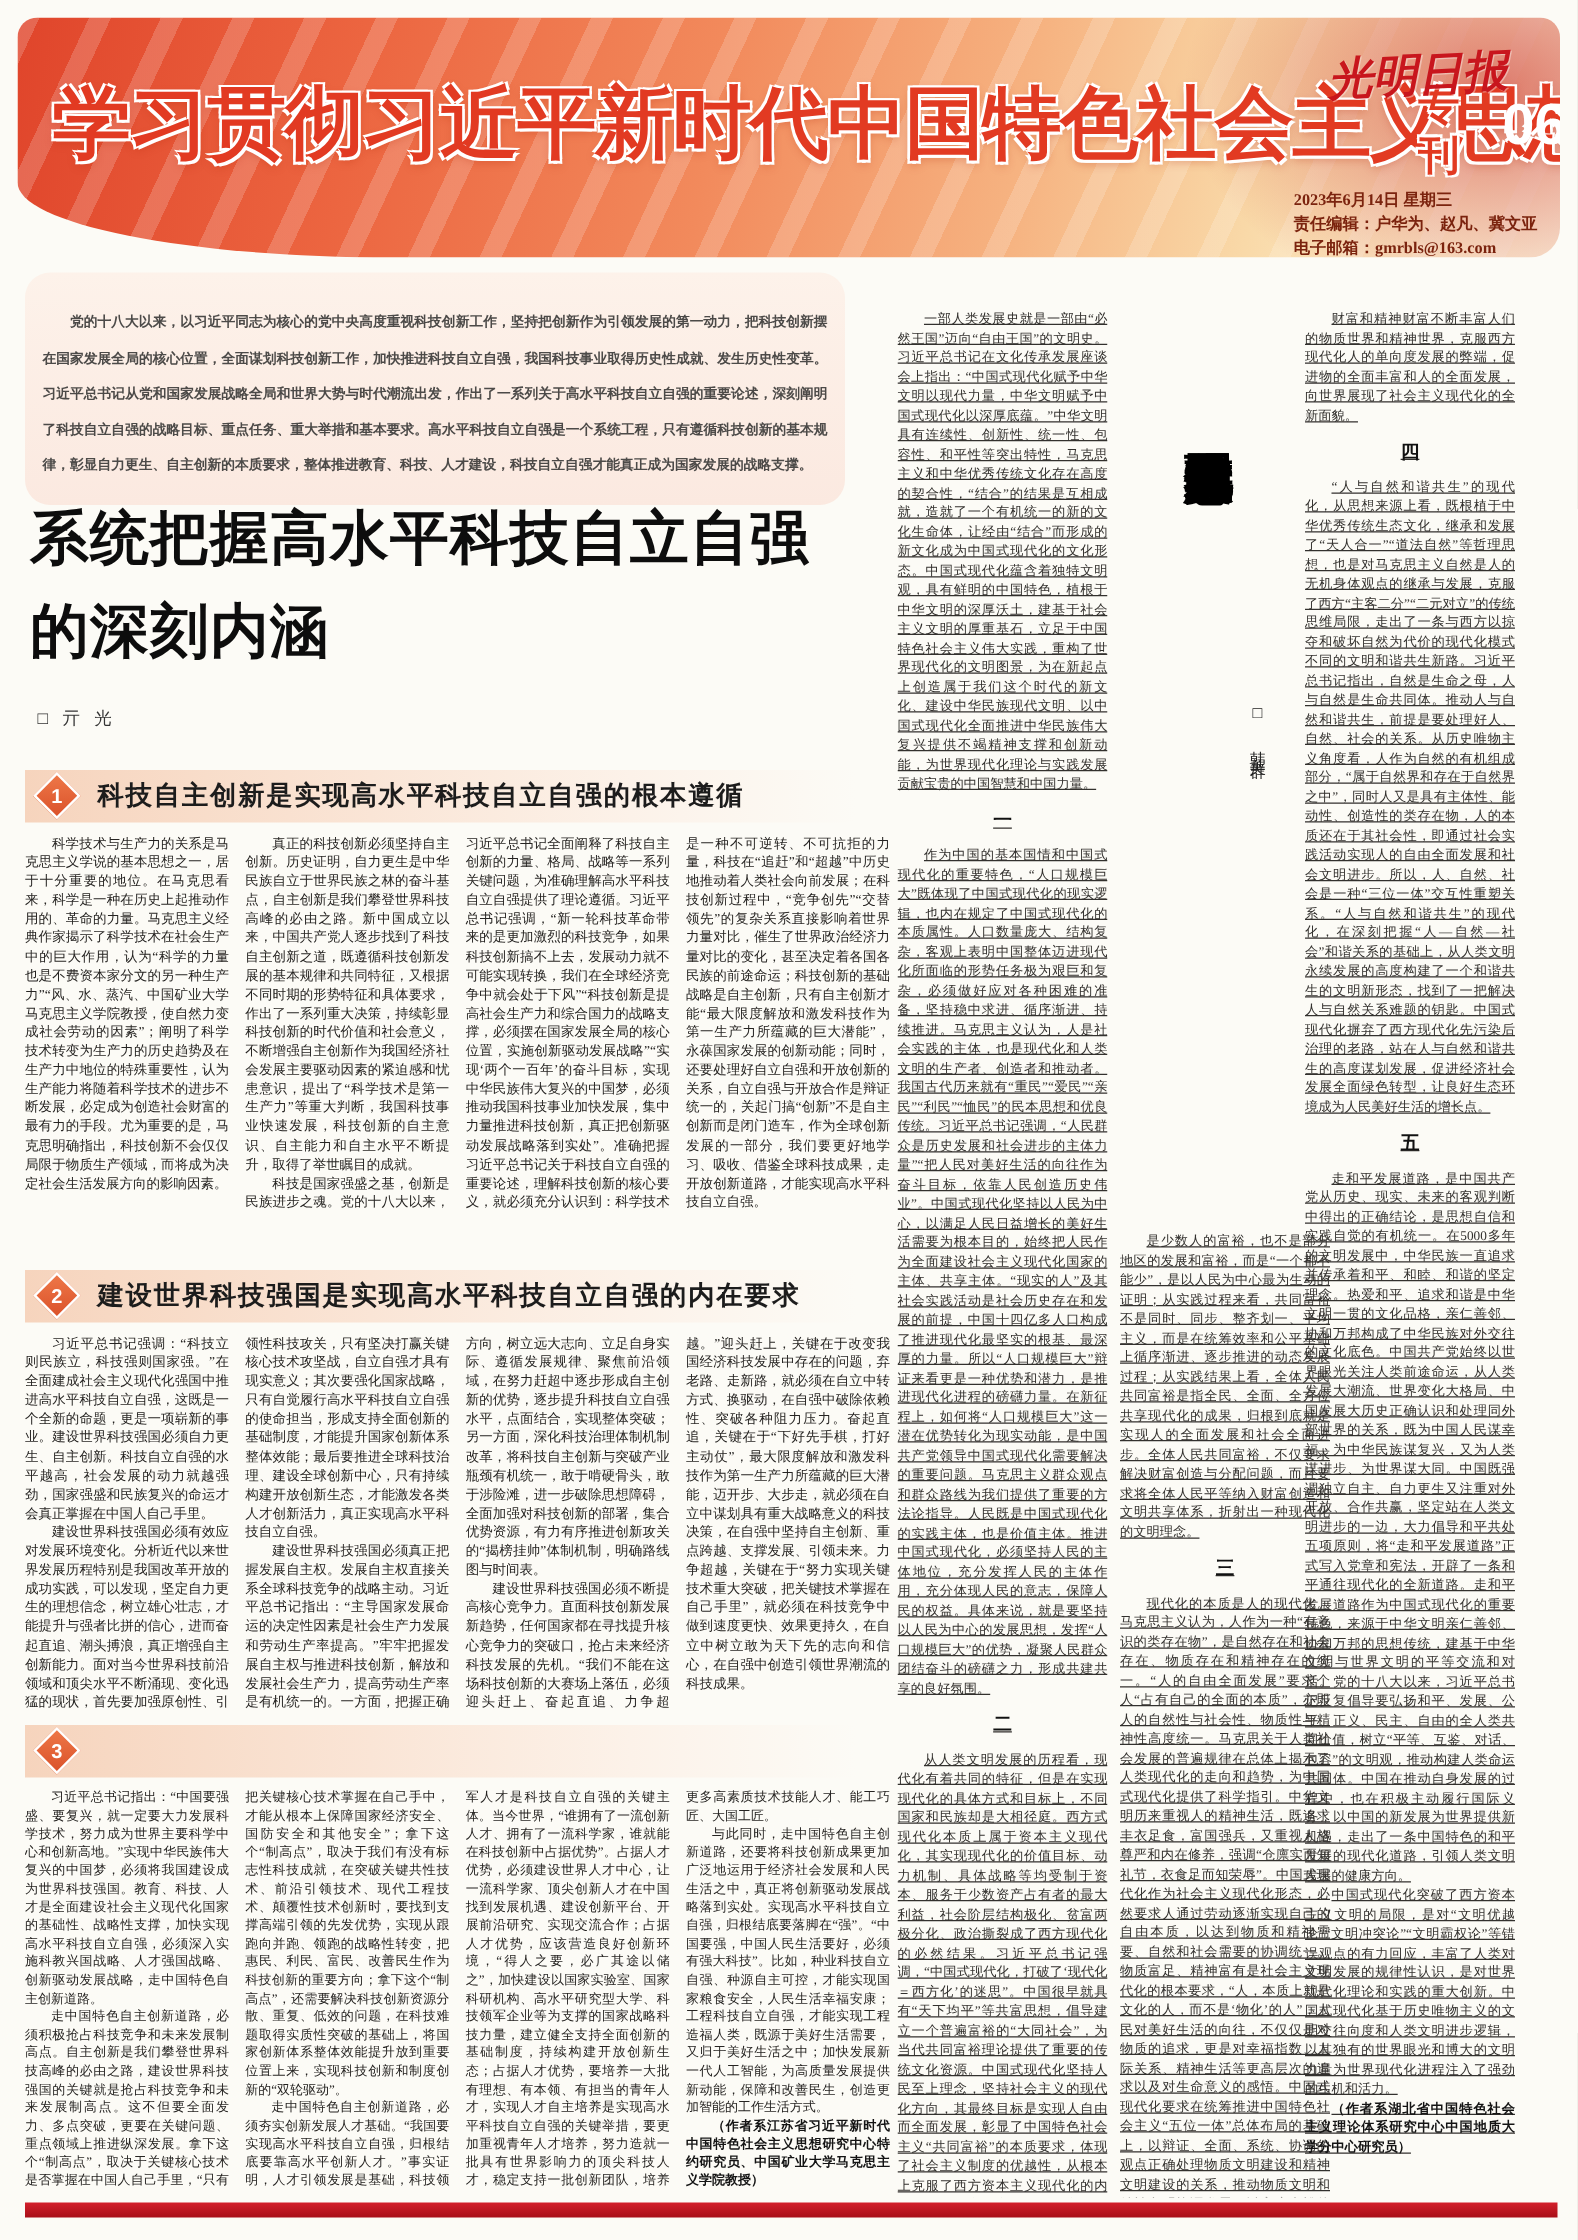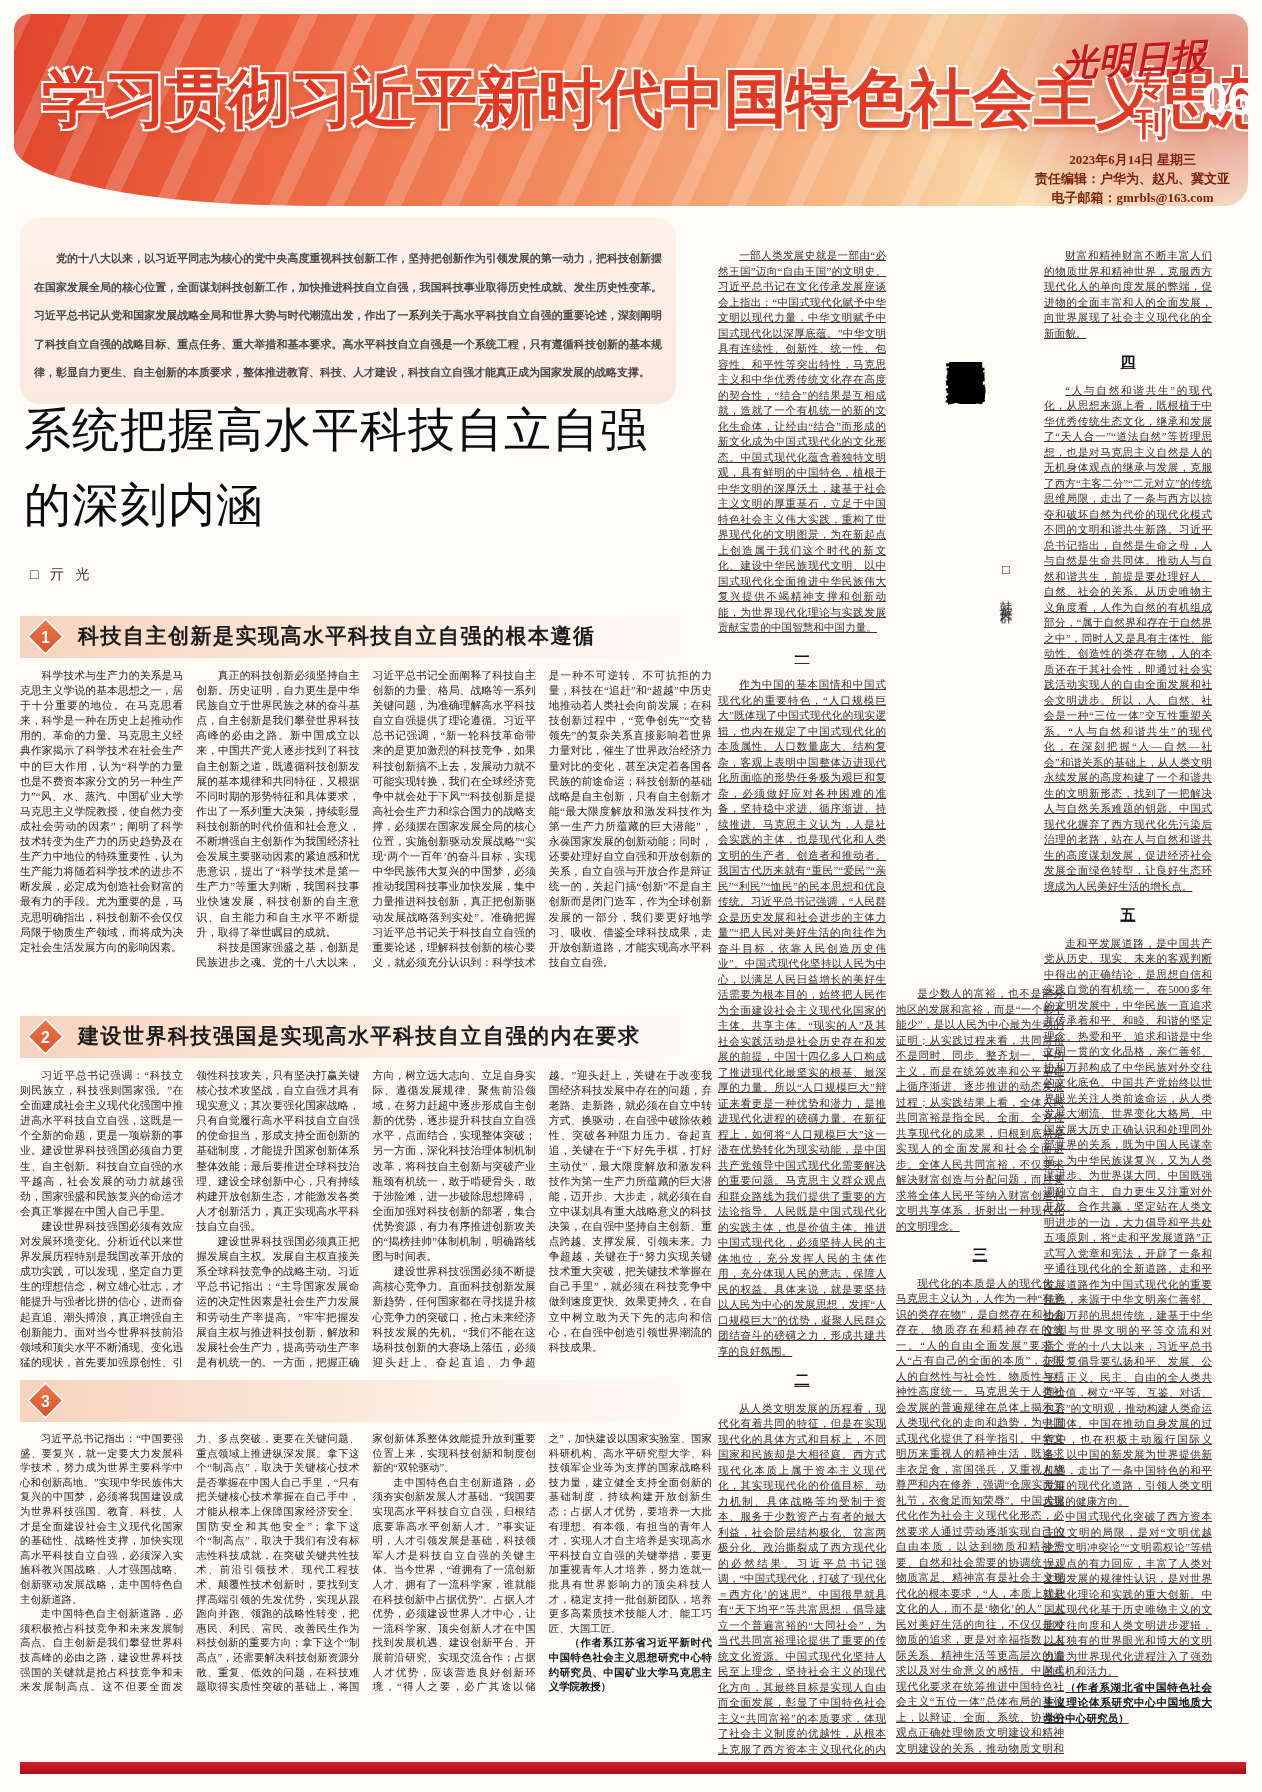--- a/index.html
+++ b/index.html
@@ -18,29 +18,29 @@
     font-size:63px;font-weight:900;letter-spacing:-1px;color:#e23a22;white-space:nowrap;
     text-shadow:-2px -2px 0 #fff,2px -2px 0 #fff,-2px 2px 0 #fff,2px 2px 0 #fff,0 3px 8px rgba(180,40,10,.35);}
   .banner-edition{position:absolute;left:1070px;top:50px;width:40px;font-family:"Liberation Sans",sans-serif;
     font-size:33px;font-weight:900;color:#e23a22;line-height:40px;text-align:center;
     text-shadow:-2px -2px 0 #fff,2px -2px 0 #fff,-2px 2px 0 #fff,2px 2px 0 #fff;margin-left:47px;}
   .masthead{position:absolute;left:1048px;top:22px;font-size:36px;font-weight:900;color:#c8161d;
     font-style:italic;transform:rotate(-3deg);white-space:nowrap;
     text-shadow:1px 1px 0 rgba(255,255,255,.4);}
   .page-no{position:absolute;left:1188px;top:58px;font-family:"Liberation Sans",sans-serif;
     font-size:46px;font-weight:700;color:#fff;}
-  .banner-meta{position:absolute;right:18px;top:136px;text-align:center;color:#7b230e;
+  .banner-meta{position:absolute;right:18px;top:136px;text-align:left;color:#7b230e;
     font-size:13px;line-height:19px;font-weight:700;}
   
   .intro-box{position:absolute;left:20px;top:218px;width:628px;height:134px;
     background:linear-gradient(180deg,#fdf2ea,#fbe9e0);border-radius:20px;
     padding:26px 14px;color:#4c4a48;font-size:11px;line-height:28.5px;text-align:justify;font-weight:600;}
   .intro-box p{margin:0;text-indent:2em;}
   .main-title{position:absolute;left:24px;top:392px;width:650px;font-family:"Liberation Sans",sans-serif;
-    font-size:47px;line-height:75px;font-weight:400;color:#0d0d0d;letter-spacing:1px;}
+    font-size:47px;line-height:75px;font-weight:700;color:#0d0d0d;letter-spacing:1px;}
   .byline{position:absolute;left:30px;top:566px;font-size:14px;color:#333;letter-spacing:4px;}
   .sec-head{position:absolute;left:20px;width:692px;height:42px;
     background:linear-gradient(90deg,#f6d4bd,#fae5d6 40%,#fcf2e9 70%,rgba(252,242,233,0) 96%);}
   .sec-diamond{position:absolute;left:12px;top:7px;width:27px;height:27px;transform:rotate(45deg);
     background:linear-gradient(135deg,#ef7a4a,#d94f28);box-shadow:0 0 0 2px #fff inset;}
   .sec-num{position:absolute;left:12px;top:9px;width:27px;height:27px;color:#fff;
     font-family:"Liberation Sans",sans-serif;font-weight:700;font-size:16px;text-align:center;line-height:25px;}
   .sec-title{position:absolute;left:58px;top:6px;font-family:"Liberation Sans",sans-serif;
     font-size:21px;font-weight:900;color:#1c1c1c;letter-spacing:1.5px;}
   .sec-body{position:absolute;left:20px;width:692px;column-gap:13px;column-count:4;
@@ -111,20 +111,21 @@
     </div>
 
   <div class="sec-head" style="top:1380px;">
     <div class="sec-diamond"></div>
     <div class="sec-num">3</div>
   </div>
   <div class="sec-body" style="top:1432px;height:322px;font-size:10.4px;line-height:14.6px;">
       <p>习近平总书记指出：“中国要强盛、要复兴，就一定要大力发展科学技术，努力成为世界主要科学中心和创新高地。”实现中华民族伟大复兴的中国梦，必须将我国建设成为世界科技强国。教育、科技、人才是全面建设社会主义现代化国家的基础性、战略性支撑，加快实现高水平科技自立自强，必须深入实施科教兴国战略、人才强国战略、创新驱动发展战略，走中国特色自主创新道路。</p>
       <p>走中国特色自主创新道路，必须积极抢占科技竞争和未来发展制高点。自主创新是我们攀登世界科技高峰的必由之路，建设世界科技强国的关键就是抢占科技竞争和未来发展制高点。这不但要全面发力、多点突破，更要在关键问题、重点领域上推进纵深发展。拿下这个“制高点”，取决于关键核心技术是否掌握在中国人自己手里，“只有把关键核心技术掌握在自己手中，才能从根本上保障国家经济安全、国防安全和其他安全”；拿下这个“制高点”，取决于我们有没有标志性科技成就，在突破关键共性技术、前沿引领技术、现代工程技术、颠覆性技术创新时，要找到支撑高端引领的先发优势，实现从跟跑向并跑、领跑的战略性转变，把惠民、利民、富民、改善民生作为科技创新的重要方向；拿下这个“制高点”，还需要解决科技创新资源分散、重复、低效的问题，在科技难题取得实质性突破的基础上，将国家创新体系整体效能提升放到重要位置上来，实现科技创新和制度创新的“双轮驱动”。</p>
       <p>走中国特色自主创新道路，必须夯实创新发展人才基础。“我国要实现高水平科技自立自强，归根结底要靠高水平创新人才。”事实证明，人才引领发展是基础，科技领军人才是科技自立自强的关键主体。当今世界，“谁拥有了一流创新人才、拥有了一流科学家，谁就能在科技创新中占据优势”。占据人才优势，必须建设世界人才中心，让一流科学家、顶尖创新人才在中国找到发展机遇、建设创新平台、开展前沿研究、实现交流合作；占据人才优势，应该营造良好创新环境，“得人之要，必广其途以储之”，加快建设以国家实验室、国家科研机构、高水平研究型大学、科技领军企业等为支撑的国家战略科技力量，建立健全支持全面创新的基础制度，持续构建开放创新生态；占据人才优势，要培养一大批有理想、有本领、有担当的青年人才，实现人才自主培养是实现高水平科技自立自强的关键举措，要更加重视青年人才培养，努力造就一批具有世界影响力的顶尖科技人才，稳定支持一批创新团队，培养更多高素质技术技能人才、能工巧匠、大国工匠。</p>
+      <p>与此同时，走中国特色自主创新道路，还要将科技创新成果更加广泛地运用于经济社会发展和人民生活之中，真正将创新驱动发展战略落到实处。实现高水平科技自立自强，归根结底要落脚在“强”。“中国要强，中国人民生活要好，必须有强大科技”。比如，种业科技自立自强、种源自主可控，才能实现国家粮食安全，人民生活幸福安康；工程科技自立自强，才能实现工程造福人类，既源于美好生活需要，又归于美好生活之中；加快发展新一代人工智能，为高质量发展提供新动能，保障和改善民生，创造更加智能的工作生活方式。</p>
       <p class="affil">（作者系江苏省习近平新时代中国特色社会主义思想研究中心特约研究员、中国矿业大学马克思主义学院教授）</p>
     </div>
 
   <div class="vcol" style="left:718px;top:248px;height:1510px;">
       <p>一部人类发展史就是一部由“必然王国”迈向“自由王国”的文明史。习近平总书记在文化传承发展座谈会上指出：“中国式现代化赋予中华文明以现代力量，中华文明赋予中国式现代化以深厚底蕴。”中华文明具有连续性、创新性、统一性、包容性、和平性等突出特性，马克思主义和中华优秀传统文化存在高度的契合性，“结合”的结果是互相成就，造就了一个有机统一的新的文化生命体，让经由“结合”而形成的新文化成为中国式现代化的文化形态。中国式现代化蕴含着独特文明观，具有鲜明的中国特色，植根于中华文明的深厚沃土，建基于社会主义文明的厚重基石，立足于中国特色社会主义伟大实践，重构了世界现代化的文明图景，为在新起点上创造属于我们这个时代的新文化、建设中华民族现代文明、以中国式现代化全面推进中华民族伟大复兴提供不竭精神支撑和创新动能，为世界现代化理论与实践发展贡献宝贵的中国智慧和中国力量。</p>
       <p class="marker">一</p>
       <p>作为中国的基本国情和中国式现代化的重要特色，“人口规模巨大”既体现了中国式现代化的现实逻辑，也内在规定了中国式现代化的本质属性。人口数量庞大、结构复杂，客观上表明中国整体迈进现代化所面临的形势任务极为艰巨和复杂，必须做好应对各种困难的准备，坚持稳中求进、循序渐进、持续推进。马克思主义认为，人是社会实践的主体，也是现代化和人类文明的生产者、创造者和推动者。我国古代历来就有“重民”“爱民”“亲民”“利民”“恤民”的民本思想和优良传统。习近平总书记强调，“人民群众是历史发展和社会进步的主体力量”“把人民对美好生活的向往作为奋斗目标，依靠人民创造历史伟业”。中国式现代化坚持以人民为中心，以满足人民日益增长的美好生活需要为根本目的，始终把人民作为全面建设社会主义现代化国家的主体、共享主体。“现实的人”及其社会实践活动是社会历史存在和发展的前提，中国十四亿多人口构成了推进现代化最坚实的根基、最深厚的力量。所以“人口规模巨大”辩证来看更是一种优势和潜力，是推进现代化进程的磅礴力量。在新征程上，如何将“人口规模巨大”这一潜在优势转化为现实动能，是中国共产党领导中国式现代化需要解决的重要问题。马克思主义群众观点和群众路线为我们提供了重要的方法论指导。人民既是中国式现代化的实践主体，也是价值主体。推进中国式现代化，必须坚持人民的主体地位，充分发挥人民的主体作用，充分体现人民的意志，保障人民的权益。具体来说，就是要坚持以人民为中心的发展思想，发挥“人口规模巨大”的优势，凝聚人民群众团结奋斗的磅礴之力，形成共建共享的良好氛围。</p>
       <p class="marker">二</p>
       <p>从人类文明发展的历程看，现代化有着共同的特征，但是在实现现代化的具体方式和目标上，不同国家和民族却是大相径庭。西方式现代化本质上属于资本主义现代化，其实现现代化的价值目标、动力机制、具体战略等均受制于资本、服务于少数资产占有者的最大利益，社会阶层结构极化、贫富两极分化、政治撕裂成了西方现代化的必然结果。习近平总书记强调，“中国式现代化，打破了‘现代化＝西方化’的迷思”。中国很早就具有“天下均平”等共富思想，倡导建立一个普遍富裕的“大同社会”，为当代共同富裕理论提供了重要的传统文化资源。中国式现代化坚持人民至上理念，坚持社会主义的现代化方向，其最终目标是实现人自由而全面发展，彰显了中国特色社会主义“共同富裕”的本质要求，体现了社会主义制度的优越性，从根本上克服了西方资本主义现代化的内在矛盾。从实践主体和价值主体上看，全体人民共同富裕不</p>
     </div>

